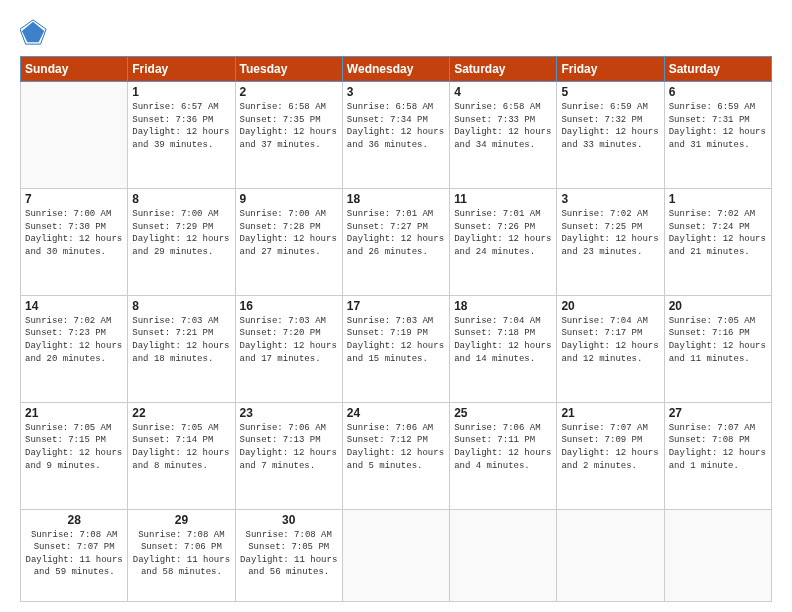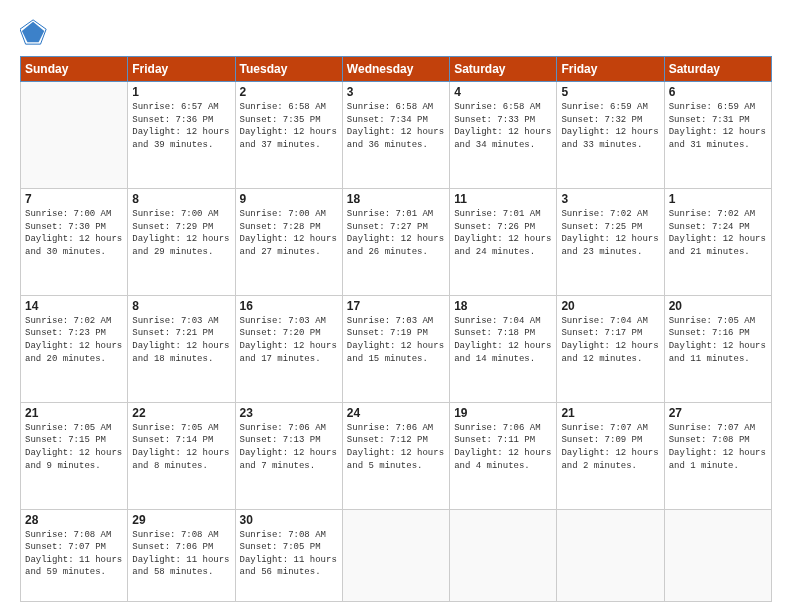--- a/index.html
+++ b/index.html
@@ -87,20 +87,21 @@
       font-size: 9px;
       color: #333;
       line-height: 1.4;
       font-family: Liberation Mono, monospace;
     }
     .empty-cell {
       background: #f9f9f9;
     }
     .last-row td {
       height: 76px;
+      text-align: center;
     }
   </style>
 </head>
 <body>
 
 <div class="page">
   <div class="header">
     <div class="logo">
       <svg class="logo-icon" viewBox="0 0 30 30" xmlns="http://www.w3.org/2000/svg">
         <polygon points="14,4 26,14 20,26 8,26 2,14" fill="#1a6bbf" opacity="0.85"></polygon>
@@ -228,21 +229,21 @@
           </td>
           <td>
             <span class="day-num">23</span>
             <div class="day-info">Sunrise: 7:06 AM<br>Sunset: 7:13 PM<br>Daylight: 12 hours and 7 minutes.</div>
           </td>
           <td>
             <span class="day-num">24</span>
             <div class="day-info">Sunrise: 7:06 AM<br>Sunset: 7:12 PM<br>Daylight: 12 hours and 5 minutes.</div>
           </td>
           <td>
-            <span class="day-num">19</span>
+            <span class="day-num">25</span>
             <div class="day-info">Sunrise: 7:06 AM<br>Sunset: 7:11 PM<br>Daylight: 12 hours and 4 minutes.</div>
           </td>
           <td>
             <span class="day-num">21</span>
             <div class="day-info">Sunrise: 7:07 AM<br>Sunset: 7:09 PM<br>Daylight: 12 hours and 2 minutes.</div>
           </td>
           <td>
             <span class="day-num">27</span>
             <div class="day-info">Sunrise: 7:07 AM<br>Sunset: 7:08 PM<br>Daylight: 12 hours and 1 minute.</div>
           </td>

